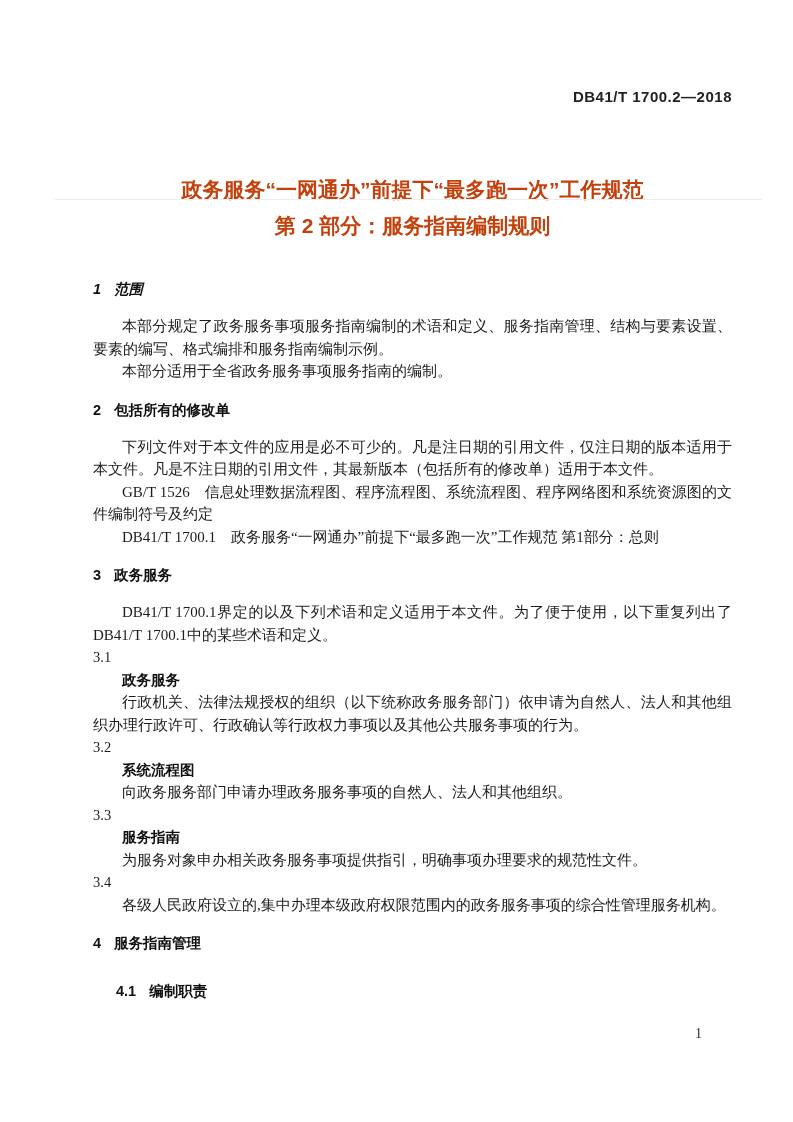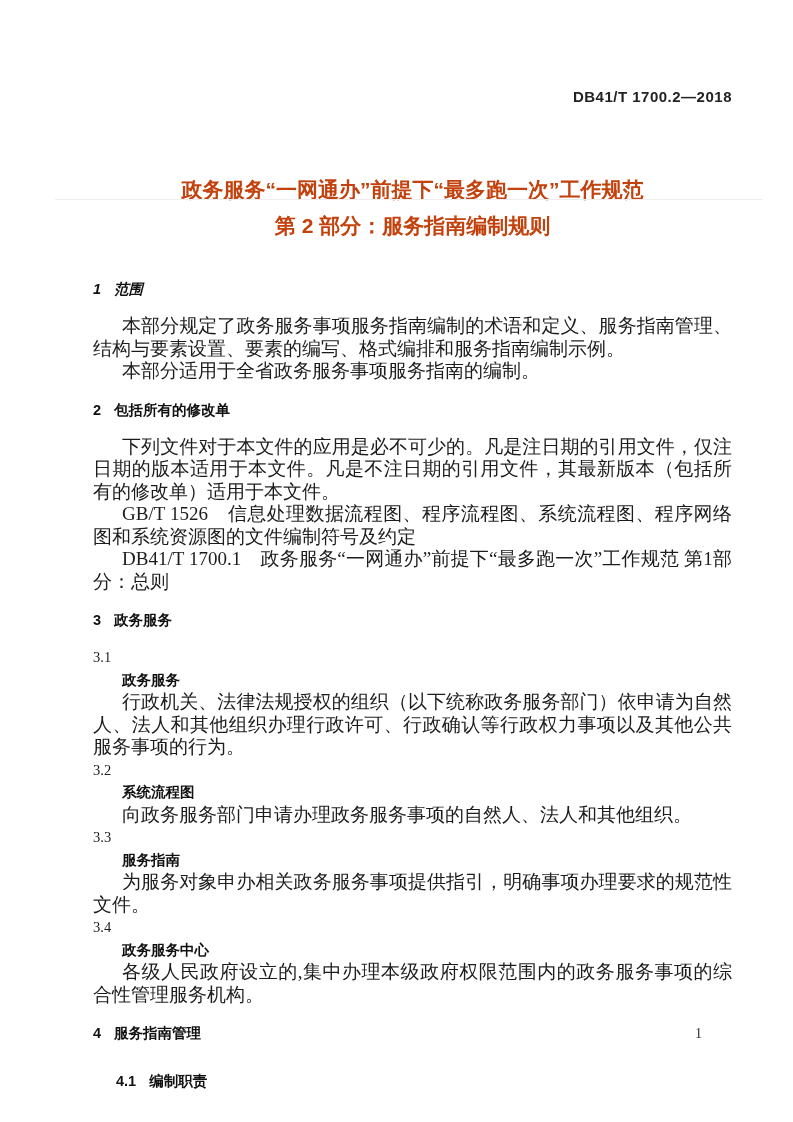--- a/index.html
+++ b/index.html
@@ -51,21 +51,21 @@
     font-size: 14.5px;
     line-height: 20px;
     color: #111;
     margin: 17px 0 16px 0;
   }
   .clause-heading.first { margin-top: 35px; font-style: italic; }
   .clause-heading.sub { margin-top: 28px; margin-left: 23px; }
   .clause-number { display: inline-block; margin-right: 13px; }
   .body-para {
     font-family: "Liberation Serif", serif;
-    font-size: 19px;
+    font-size: 15px;
     line-height: 22.5px;
     margin: 0;
     text-align: justify;
     color: #1c1c1c;
   }
   .indent { text-indent: 29px; }
   .term-block { margin: 0; }
   .term-number {
     font-family: "Liberation Serif", serif;
     font-size: 14.5px;
@@ -119,20 +119,21 @@
     </h2>
     <p class="body-para indent">下列文件对于本文件的应用是必不可少的。凡是注日期的引用文件，仅注日期的版本适用于本文件。凡是不注日期的引用文件，其最新版本（包括所有的修改单）适用于本文件。</p>
     <p class="body-para indent">GB/T 1526　信息处理数据流程图、程序流程图、系统流程图、程序网络图和系统资源图的文件编制符号及约定</p>
     <p class="body-para indent">DB41/T 1700.1　政务服务“一网通办”前提下“最多跑一次”工作规范 第1部分：总则</p>
   </section>
 
   <section>
     <h2 class="clause-heading">
       <span class="clause-number">3</span><span class="clause-title">政务服务</span>
     </h2>
+    <p class="body-para indent">DB41/T 1700.1界定的以及下列术语和定义适用于本文件。为了便于使用，以下重复列出了DB41/T 1700.1中的某些术语和定义。</p>
 
     <div class="term-block">
       <div class="term-number">3.1</div>
       <div class="term-name">政务服务</div>
       <p class="body-para indent">行政机关、法律法规授权的组织（以下统称政务服务部门）依申请为自然人、法人和其他组织办理行政许可、行政确认等行政权力事项以及其他公共服务事项的行为。</p>
     </div>
 
     <div class="term-block">
       <div class="term-number">3.2</div>
       <div class="term-name">系统流程图</div>
@@ -140,21 +141,20 @@
     </div>
 
     <div class="term-block">
       <div class="term-number">3.3</div>
       <div class="term-name">服务指南</div>
       <p class="body-para indent">为服务对象申办相关政务服务事项提供指引，明确事项办理要求的规范性文件。</p>
     </div>
 
     <div class="term-block">
       <div class="term-number">3.4</div>
-      <div class="term-name">政务服务中心</div>
       <p class="body-para indent">各级人民政府设立的,集中办理本级政府权限范围内的政务服务事项的综合性管理服务机构。</p>
     </div>
   </section>
 
   <section>
     <h2 class="clause-heading">
       <span class="clause-number">4</span><span class="clause-title">服务指南管理</span>
     </h2>
     <h2 class="clause-heading sub">
       <span class="clause-number">4.1</span><span class="clause-title">编制职责</span>

